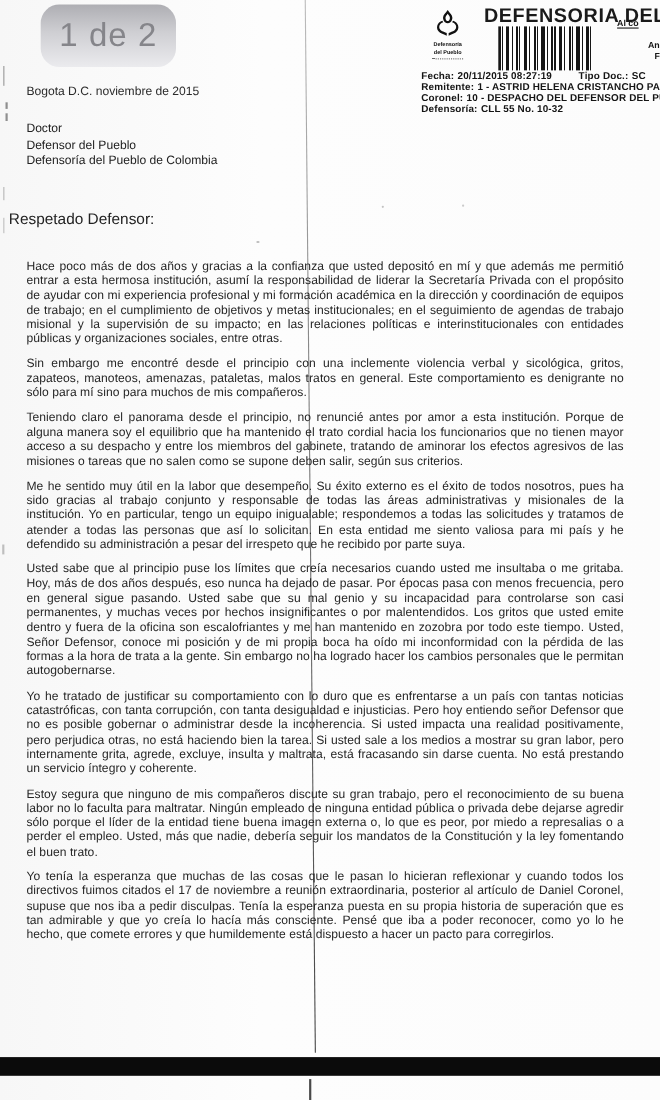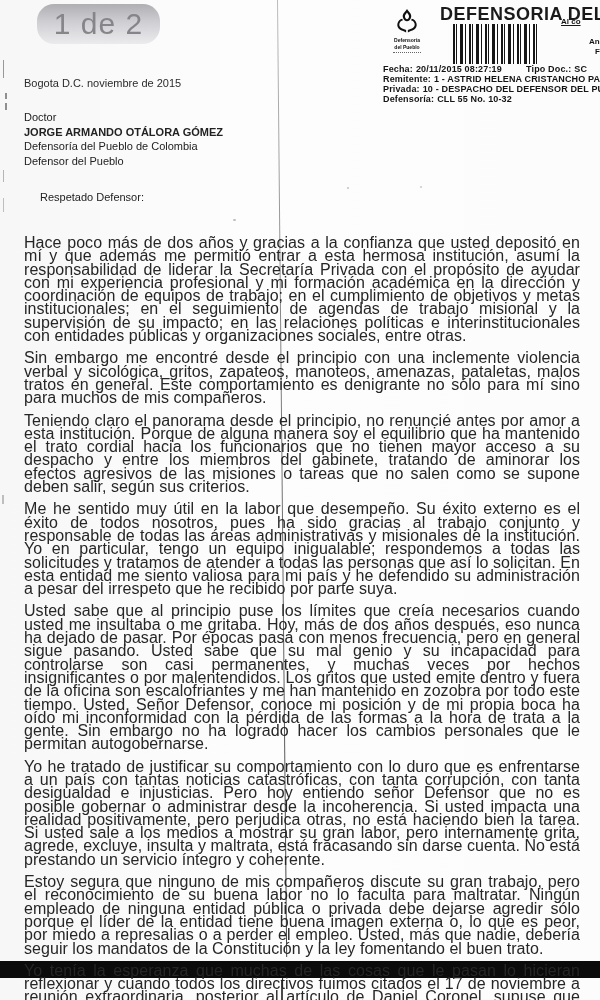--- a/index.html
+++ b/index.html
@@ -4,21 +4,21 @@
 <style>
   html,body{margin:0;padding:0;}
   body{
     width:600px;height:1000px;position:relative;overflow:hidden;
     background:linear-gradient(90deg,#f7f7f7,#fdfdfd 40%,#fcfcfc);
     font-family:"Liberation Sans",sans-serif;color:#232323;
   }
   .abs{position:absolute;}
   
   .badge{
-    left:37px;top:4px;width:123px;height:40px;border-radius:17px;
+    left:37px;top:4px;width:123px;height:57px;border-radius:17px;
     background:linear-gradient(180deg,#aeaeb3 0%,#cfcfd3 45%,#ebebee 100%);
     display:flex;align-items:center;justify-content:center;
     font-size:30px;color:#85858a;letter-spacing:1px;
   }
   
   .fold{
     left:277px;top:0;width:1px;height:957px;
     background:linear-gradient(to bottom,rgba(110,110,110,.45),rgba(70,70,70,.7) 40%,rgba(50,50,50,.9));
     transform-origin:top center;transform:rotate(-0.55deg);
   }
@@ -41,24 +41,24 @@
       #161616 0 2px,#fff 2px 3px,#161616 3px 4px,#fff 4px 7px,
       #161616 7px 10px,#fff 10px 12px,#161616 12px 13px,#fff 13px 16px);
   }
   .frag{font-size:8px;font-weight:700;white-space:nowrap;color:#161616;}
   .field{font-size:9px;font-weight:700;letter-spacing:.15px;white-space:nowrap;color:#141414;text-align:center;}
   .field .lbl{margin-right:3px;}
   
   .dateline{left:24px;top:77px;font-size:11px;color:#2b2b2b;text-align:center;}
   .recipient{left:24px;top:110px;font-size:11px;line-height:14.6px;color:#222;}
   .recipient .name{font-weight:700;}
-  .salutation{left:40px;top:191px;font-size:11px;color:#222;}
+  .salutation{left:8px;top:191px;font-size:14px;color:#222;}
   .body-text{left:24px;top:236px;width:556px;}
   .body-text p{
-    margin:0 0 9px 0;font-size:16px;line-height:13.3px;
+    margin:0 13px 9px 0;font-size:11px;line-height:13.3px;
     text-align:justify;color:#262626;letter-spacing:.05px;
   }
 </style>
 </head>
 <body>
 
 <div>
 
   <div class="abs badge">
     <span>1 de 2</span>
@@ -102,34 +102,33 @@
     <div class="abs field" style="left:0;top:64px;">
       <span class="lbl">Fecha:</span><span>20/11/2015 08:27:19</span>
     </div>
     <div class="abs field" style="left:143px;top:64px;">
       <span class="lbl">Tipo Doc.:</span><span>SC</span>
     </div>
     <div class="abs field" style="left:0;top:74px;">
       <span class="lbl">Remitente:</span><span>1 - ASTRID HELENA CRISTANCHO PALA</span>
     </div>
     <div class="abs field" style="left:0;top:84px;">
-      <span class="lbl">Privada:</span><span>10 - DESPACHO DEL DEFENSOR DEL PUE</span>
+      <span class="lbl">Coronel:</span><span>10 - DESPACHO DEL DEFENSOR DEL PUE</span>
     </div>
     <div class="abs field" style="left:0;top:94px;">
       <span class="lbl">Defensoría:</span><span>CLL 55 No. 10-32</span>
     </div>
   </div>
 
   <div class="abs dateline">Bogota D.C. noviembre de 2015</div>
 
   <div class="abs recipient">
     <div>Doctor</div>
-    <div class="name">JORGE ARMANDO OTÁLORA GÓMEZ</div>
+    <div>Defensor del Pueblo</div>
     <div>Defensoría del Pueblo de Colombia</div>
-    <div>Defensor del Pueblo</div>
   </div>
 
   <div class="abs salutation">Respetado Defensor:</div>
 
   <div class="abs body-text">
     <p>Hace poco más de dos años y gracias a la confianza que usted depositó en mí y que además me permitió entrar a esta hermosa institución, asumí la responsabilidad de liderar la Secretaría Privada con el propósito de ayudar con mi experiencia profesional y mi formación académica en la dirección y coordinación de equipos de trabajo; en el cumplimiento de objetivos y metas institucionales; en el seguimiento de agendas de trabajo misional y la supervisión de su impacto; en las relaciones políticas e interinstitucionales con entidades públicas y organizaciones sociales, entre otras.</p>
     <p>Sin embargo me encontré desde el principio con una inclemente violencia verbal y sicológica, gritos, zapateos, manoteos, amenazas, pataletas, malos tratos en general. Este comportamiento es denigrante no sólo para mí sino para muchos de mis compañeros.</p>
     <p>Teniendo claro el panorama desde el principio, no renuncié antes por amor a esta institución.  Porque de alguna manera soy el equilibrio que ha mantenido el trato cordial hacia los funcionarios que no tienen mayor acceso a su despacho y entre los miembros del gabinete, tratando de aminorar los efectos agresivos de las misiones o tareas que no salen como se supone deben salir, según sus criterios.</p>
     <p>Me he sentido muy útil en la labor que desempeño. Su éxito externo es el éxito de todos nosotros, pues ha sido gracias al trabajo conjunto y responsable de todas las áreas administrativas y misionales de la institución. Yo en particular, tengo un equipo inigualable; respondemos a todas las solicitudes y tratamos de atender a todas las personas que así lo solicitan. En esta entidad me siento valiosa para mi país y he defendido su administración a pesar del irrespeto que he recibido por parte suya.</p>
     <p>Usted sabe que al principio puse los límites que creía necesarios cuando usted me insultaba o me gritaba. Hoy, más de dos años después, eso nunca ha dejado de pasar. Por épocas pasa con menos frecuencia, pero en general sigue pasando. Usted sabe que su mal genio y su incapacidad para controlarse son casi permanentes, y muchas veces por hechos insignificantes o por malentendidos. Los gritos que usted emite dentro y fuera de la oficina son escalofriantes y me han mantenido en zozobra por todo este tiempo. Usted, Señor Defensor, conoce mi posición y de mi propia boca ha oído mi inconformidad con la pérdida de las formas a la hora de trata a la gente. Sin embargo no ha logrado hacer los cambios personales que le permitan autogobernarse.</p>

